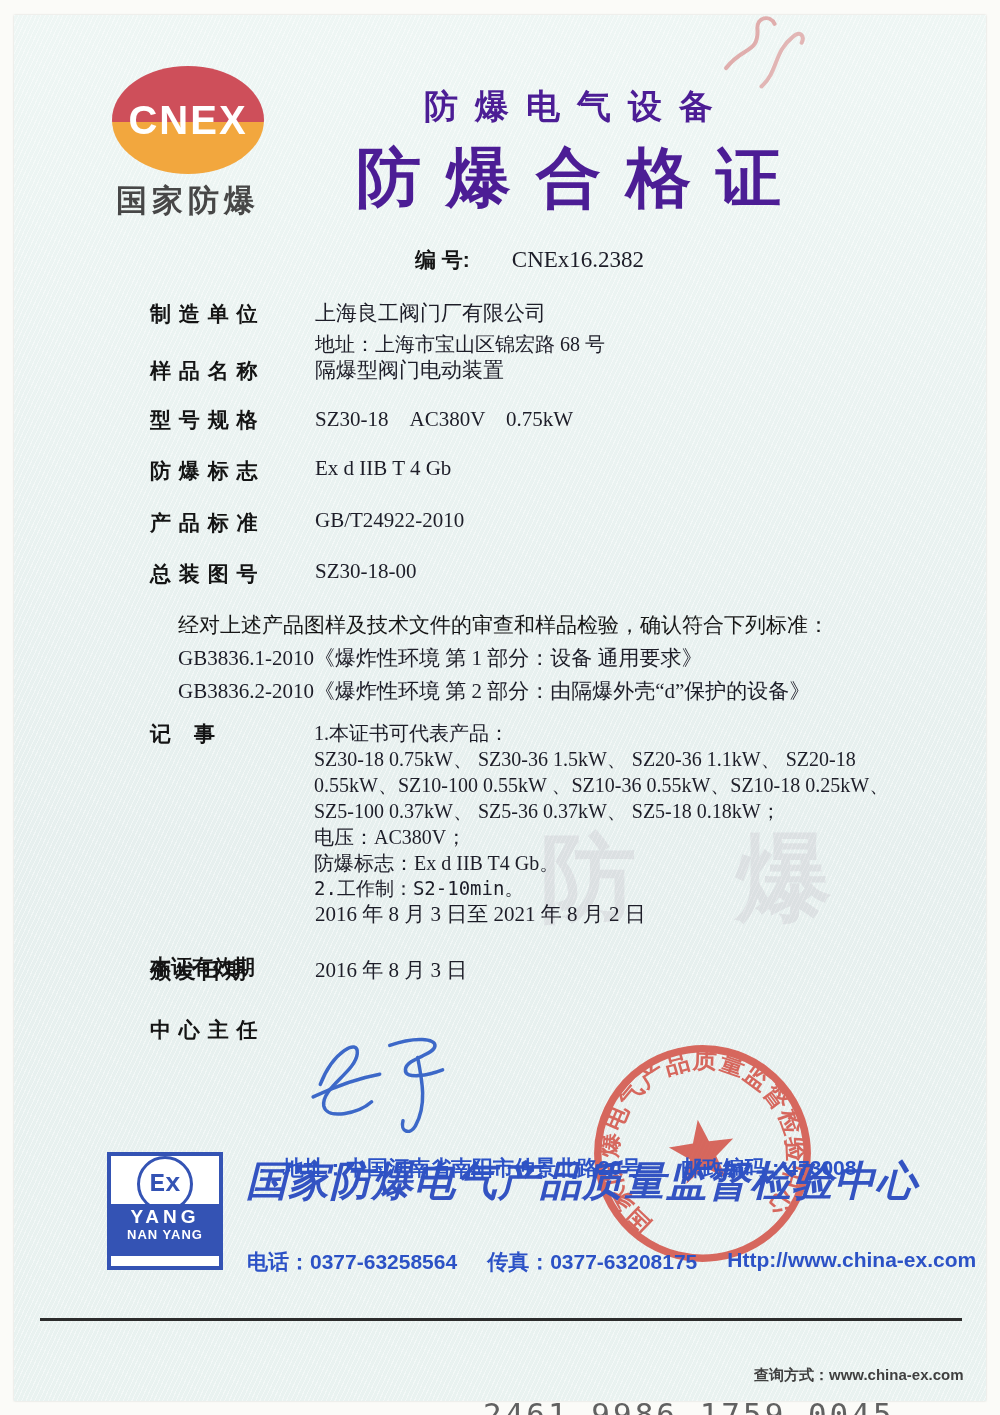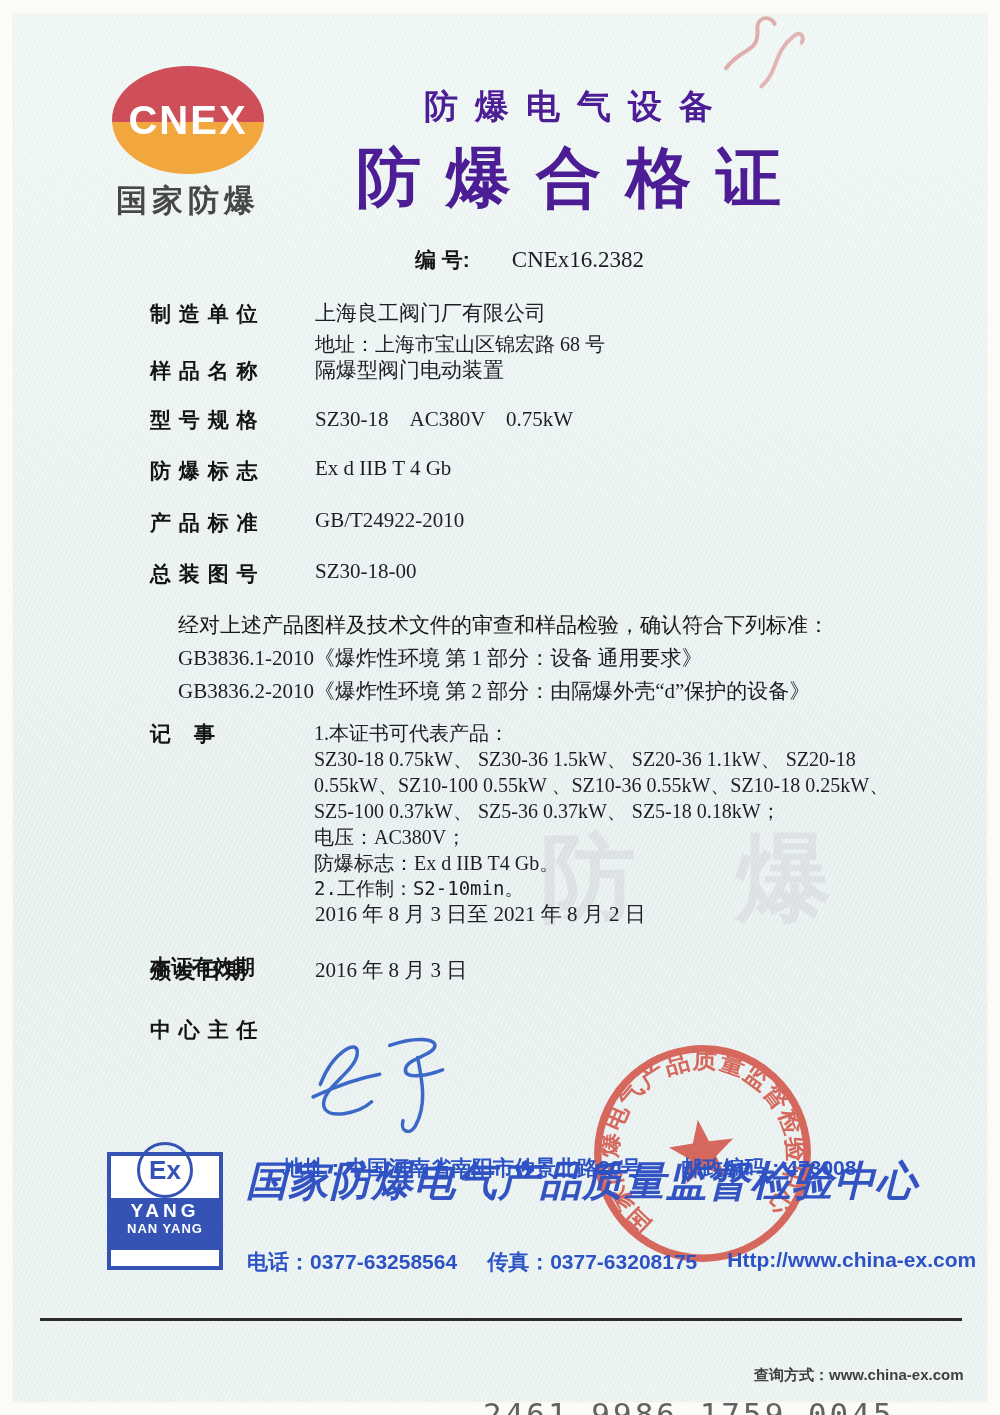--- a/index.html
+++ b/index.html
@@ -27,21 +27,21 @@
   .cert-row{left:415px;top:246px;display:flex;gap:42px;align-items:baseline;white-space:nowrap;}
   .cert-label{font-size:21px;font-weight:bold;color:#151515;}
   .cert-value{font-size:23px;font-family:"Liberation Serif",serif;color:#1d1d28;}
   .lbl{left:150px;font-size:21px;font-weight:bold;color:#141414;letter-spacing:1px;white-space:nowrap;}
   .val{left:315px;font-size:21px;font-family:"Liberation Serif",serif;color:#1d1d28;white-space:nowrap;}
   .stmt{left:150px;font-size:21px;white-space:nowrap;color:#161616;margin-left:28px;}
   .serif{font-family:"Liberation Serif",serif;color:#1d1d28;}
   .rmk{left:314px;font-size:20px;font-family:"Liberation Serif",serif;color:#1d1d28;white-space:nowrap;}
   .watermark{left:540px;top:815px;font-size:96px;font-weight:bold;letter-spacing:38px;color:rgba(160,150,165,.16);font-family:"Liberation Serif",serif;white-space:nowrap;}
   .badge{left:107px;top:1152px;width:108px;height:110px;border:4px solid #3453b4;background:#fff;}
-  .badge-top{height:42px;display:flex;align-items:flex-end;justify-content:center;}
+  .badge-top{height:48px;display:flex;align-items:flex-start;justify-content:center;font-family:Liberation Mono, monospace;}
   .badge-circle{width:50px;height:50px;border:3px solid #3453b4;border-radius:50%;display:flex;align-items:center;justify-content:center;}
   .badge-circle span{color:#3453b4;font-size:26px;font-weight:bold;}
   .badge-bottom{height:52px;background:#3453b4;color:#fff;text-align:center;line-height:1.1;padding-top:3px;box-sizing:border-box;}
   .badge-l1{font-size:19px;font-weight:bold;letter-spacing:4px;}
   .badge-l2{font-size:13px;font-weight:bold;letter-spacing:1px;}
   .org-name{left:246px;top:1154px;font-size:41px;font-weight:bold;font-style:italic;color:#3353c2;font-family:"Liberation Serif",serif;white-space:nowrap;letter-spacing:1px;}
   .org-line{display:flex;white-space:nowrap;font-weight:bold;color:#2c52c6;font-size:21px;}
   .addr-row{left:283px;top:1154px;gap:39px;}
   .tel-row{left:247px;top:1248px;gap:30px;}
   .footer-rule{left:40px;top:1318px;width:922px;height:3px;background:#2c2c2c;}

